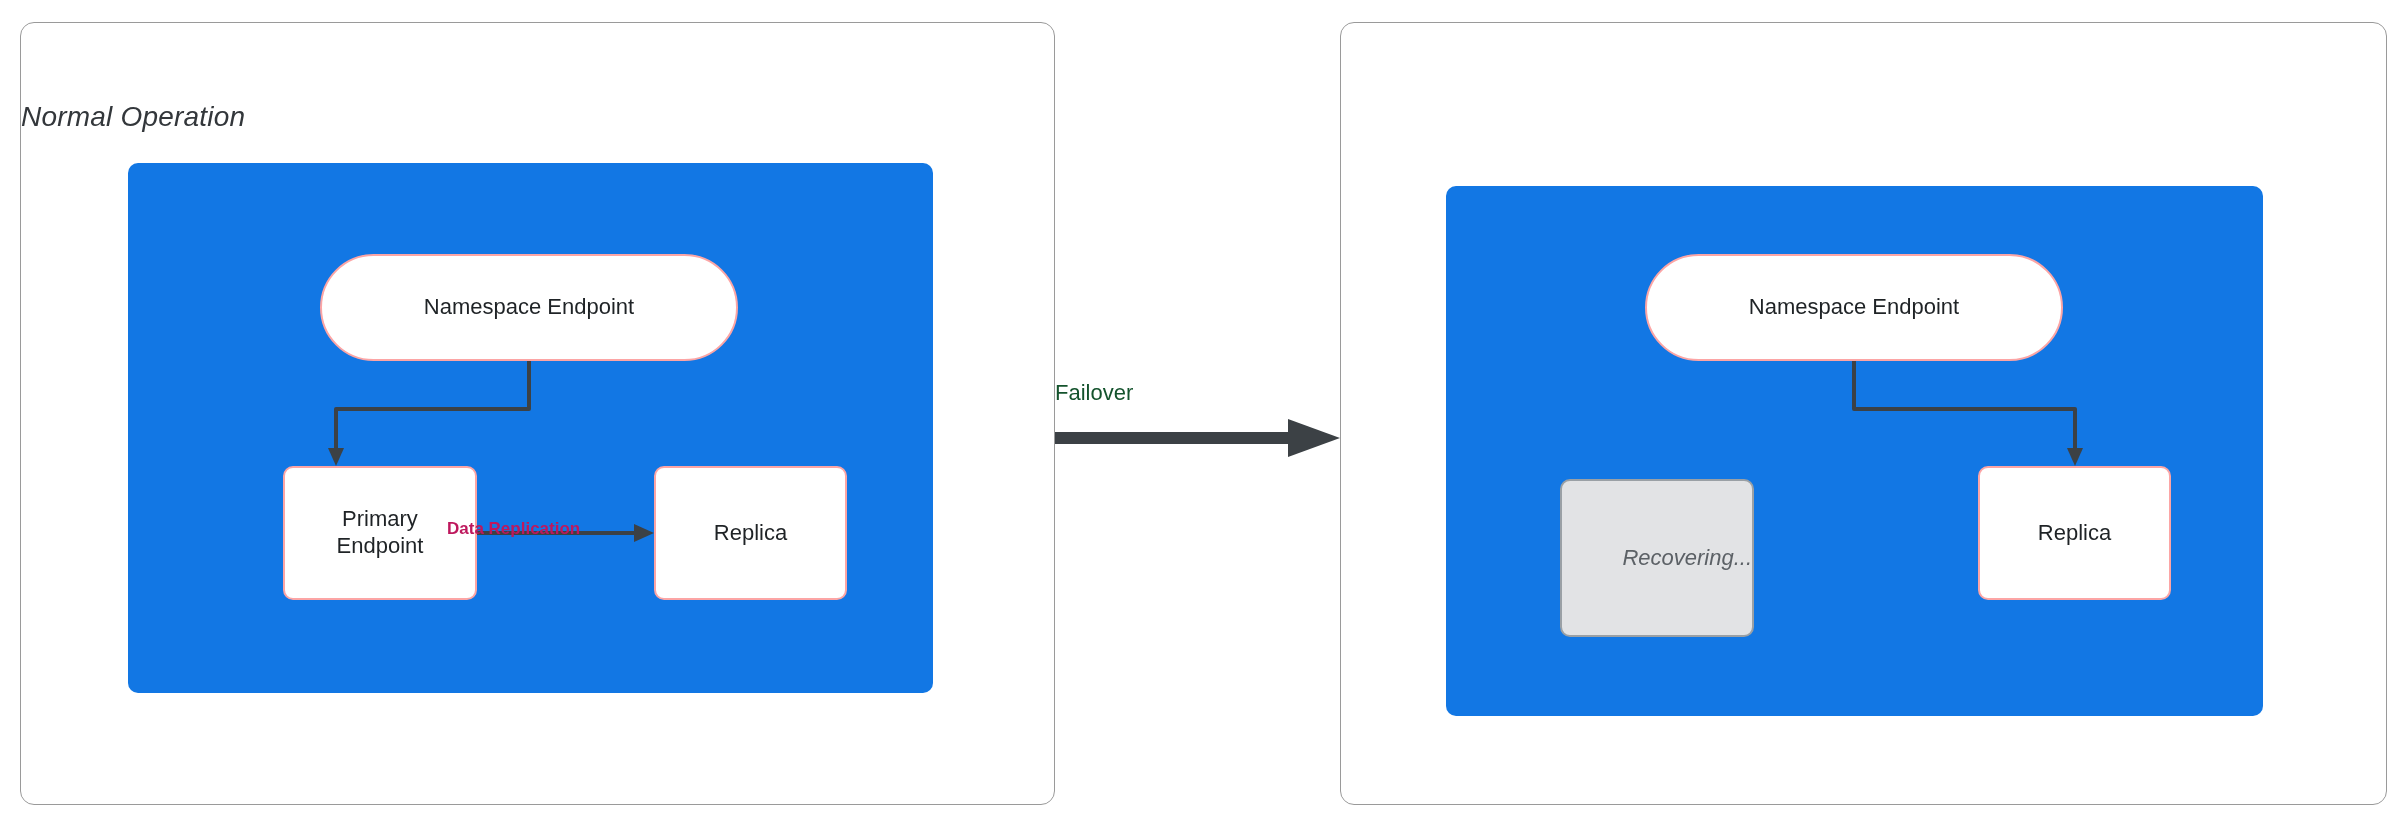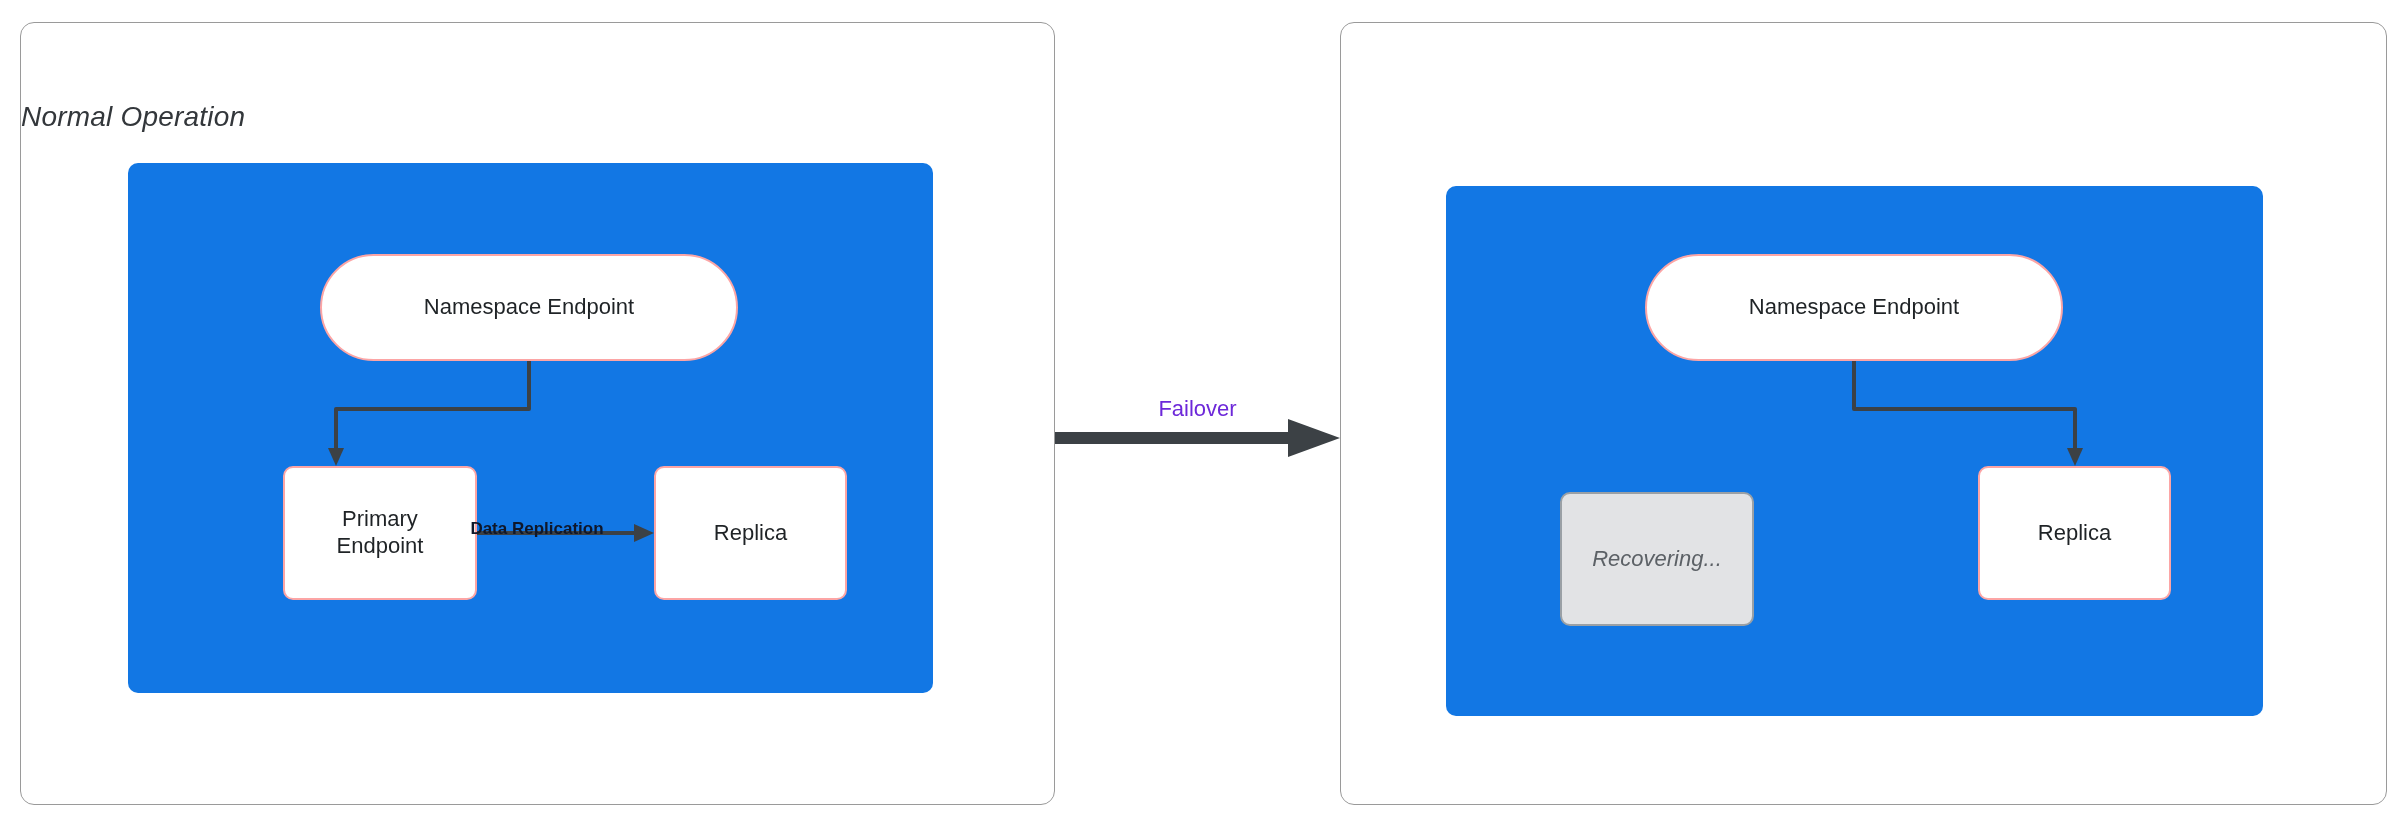--- a/index.html
+++ b/index.html
@@ -78,21 +78,21 @@
     font-style: italic;
   }
 
   
   #node-ns-endpoint-left { left: 320px;  top: 254px; width: 418px; height: 107px; }
   #node-primary         { left: 237px;  top: 466px; width: 194px; height: 134px; margin-left: 46px; }
   #node-replica-left    { left: 654px;  top: 466px; width: 193px; height: 134px; }
 
   
   #node-ns-endpoint-right { left: 1645px; top: 254px; width: 418px; height: 107px; }
-  #node-recovering        { left: 1560px; top: 492px; width: 194px; height: 134px; }
+  #node-recovering        { left: 1560px; top: 479px; width: 194px; height: 158px; justify-content: flex-end; }
   #node-replica-right     { left: 1978px; top: 466px; width: 193px; height: 134px; }
 
   
   .conn-svg {
     position: absolute;
     left: 0; top: 0;
     width: 2407px;
     height: 828px;
     pointer-events: none;
     z-index: 2;
@@ -105,45 +105,45 @@
     stroke-linejoin: round;
   }
   .conn-head { fill: #3c4145; }
 
   
   #label-data-replication {
     position: absolute;
     left: 447px;
     top: 519px;
     width: 180px;
-    text-align: center;
+    text-align: left;
     font-size: 17px;
     font-weight: bold;
-    color: #0f172a;
+    color: #be185d;
     z-index: 4;
     white-space: nowrap;
   }
 
   
   #failover-group {
     position: absolute;
     left: 1055px;
     top: 380px;
     width: 285px;
     height: 110px;
     z-index: 5;
   }
   #failover-label {
     position: absolute;
     left: 0;
-    top: 16px;
+    top: 0;
     width: 285px;
-    text-align: center;
+    text-align: left;
     font-size: 22px;
-    color: #6d28d9;
+    color: #14532d;
   }
   #failover-arrow-svg {
     position: absolute;
     left: 0;
     top: 38px;
     width: 285px;
     height: 40px;
   }
 </style>
 </head>

